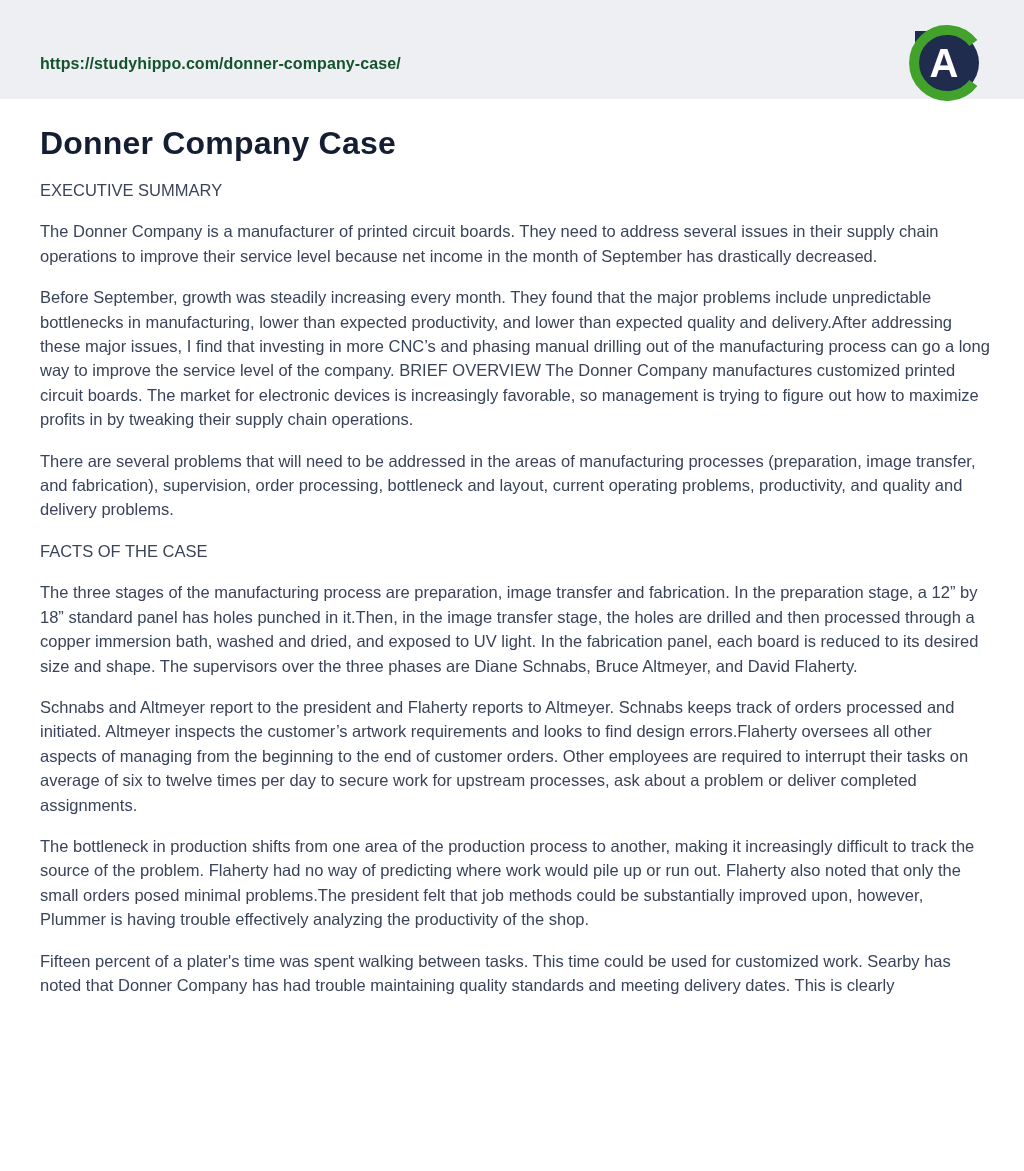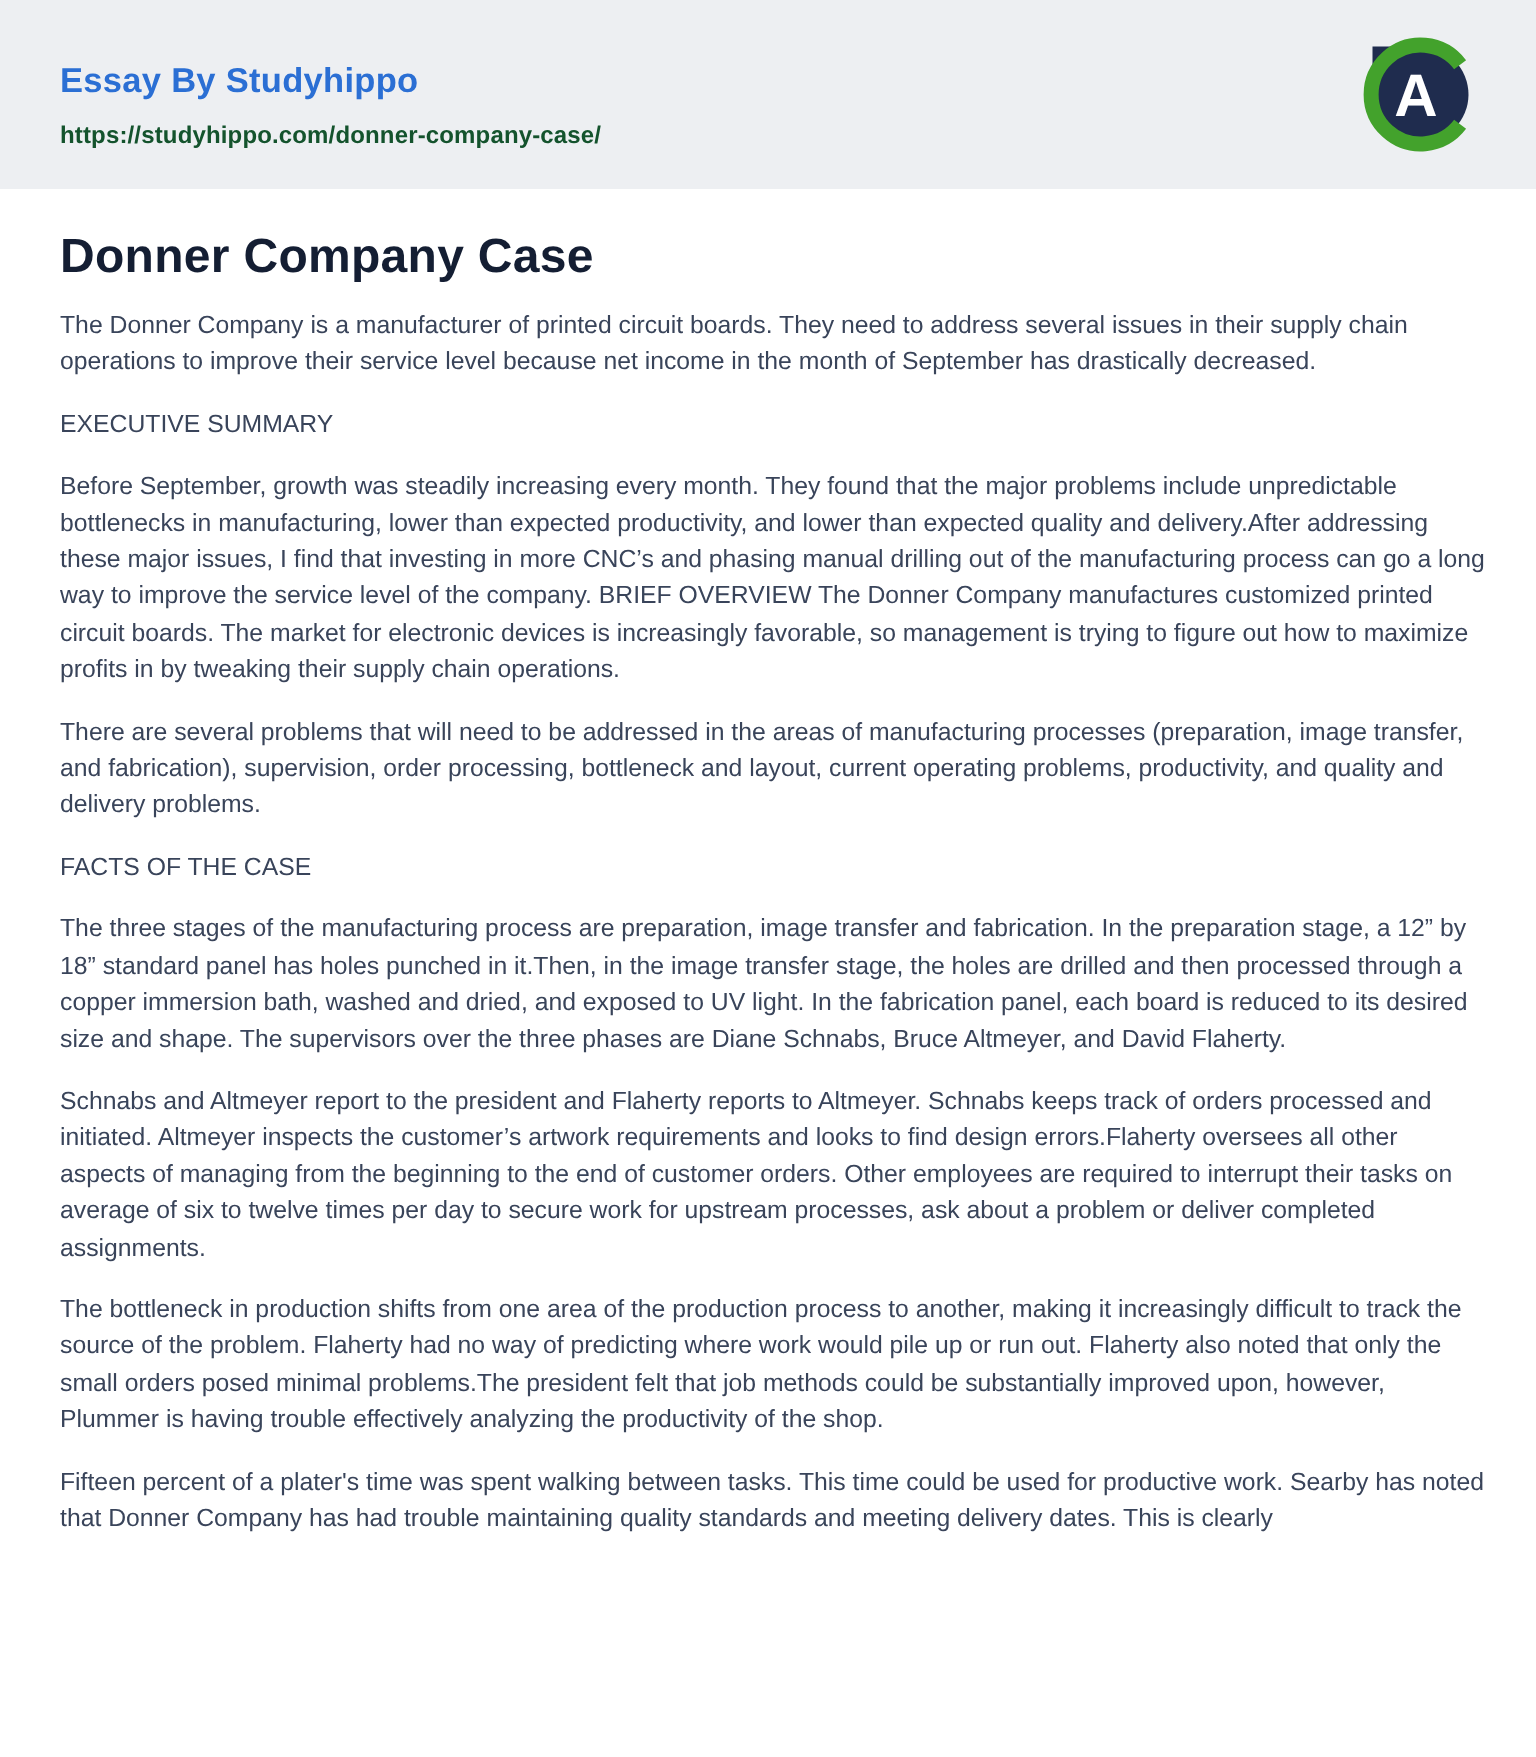--- a/index.html
+++ b/index.html
@@ -56,49 +56,48 @@
     line-height: 1.48;
     color: #39445a;
   }
 </style>
 </head>
 <body>
 
 <div class="page">
 
   <header class="header">
-    <div class="brand">Essay By Studyhippo</div>
     <a class="url" href="#">https://studyhippo.com/donner-company-case/</a>
 
     <div class="logo">
       <svg width="78" height="78" viewBox="0 0 78 78" aria-hidden="true">
 
         <path d="M 7 7 L 39 7 A 32 32 0 1 1 7 39 Z" fill="#1f2c4e"></path>
 
         <path d="M 65.4 19.1 A 33 33 0 1 0 65.4 58.9" fill="none" stroke="#43a22c" stroke-width="10"></path>
         <text x="36" y="53" font-size="40" font-weight="bold" fill="#ffffff" text-anchor="middle" font-family="Liberation Sans, sans-serif">A</text>
       </svg>
     </div>
   </header>
 
   <main class="content">
     <h1 class="doc-title">Donner Company Case</h1>
 
+    <p>EXECUTIVE SUMMARY</p>
+
     <p>The Donner Company is a manufacturer of printed circuit boards. They need to address several issues in their supply chain operations to improve their service level because net income in the month of September has drastically decreased.</p>
-
-    <p>EXECUTIVE SUMMARY</p>
 
     <p>Before September, growth was steadily increasing every month. They found that the major problems include unpredictable bottlenecks in manufacturing, lower than expected productivity, and lower than expected quality and delivery.After addressing these major issues, I find that investing in more CNC’s and phasing manual drilling out of the manufacturing process can go a long way to improve the service level of the company. BRIEF OVERVIEW The Donner Company manufactures customized printed circuit boards. The market for electronic devices is increasingly favorable, so management is trying to figure out how to maximize profits in by tweaking their supply chain operations.</p>
 
     <p>There are several problems that will need to be addressed in the areas of manufacturing processes (preparation, image transfer, and fabrication), supervision, order processing, bottleneck and layout, current operating problems, productivity, and quality and delivery problems.</p>
 
     <p>FACTS OF THE CASE</p>
 
     <p>The three stages of the manufacturing process are preparation, image transfer and fabrication. In the preparation stage, a 12” by 18” standard panel has holes punched in it.Then, in the image transfer stage, the holes are drilled and then processed through a copper immersion bath, washed and dried, and exposed to UV light. In the fabrication panel, each board is reduced to its desired size and shape. The supervisors over the three phases are Diane Schnabs, Bruce Altmeyer, and David Flaherty.</p>
 
     <p>Schnabs and Altmeyer report to the president and Flaherty reports to Altmeyer. Schnabs keeps track of orders processed and initiated. Altmeyer inspects the customer’s artwork requirements and looks to find design errors.Flaherty oversees all other aspects of managing from the beginning to the end of customer orders. Other employees are required to interrupt their tasks on average of six to twelve times per day to secure work for upstream processes, ask about a problem or deliver completed assignments.</p>
 
     <p>The bottleneck in production shifts from one area of the production process to another, making it increasingly difficult to track the source of the problem. Flaherty had no way of predicting where work would pile up or run out. Flaherty also noted that only the small orders posed minimal problems.The president felt that job methods could be substantially improved upon, however, Plummer is having trouble effectively analyzing the productivity of the shop.</p>
 
-    <p>Fifteen percent of a plater's time was spent walking between tasks. This time could be used for productive work. Searby has noted that Donner Company has had trouble maintaining quality standards and meeting delivery dates. This is clearly</p>
+    <p>Fifteen percent of a plater's time was spent walking between tasks. This time could be used for customized work. Searby has noted that Donner Company has had trouble maintaining quality standards and meeting delivery dates. This is clearly</p>
   </main>
 
 </div>
 
 </body></html>

